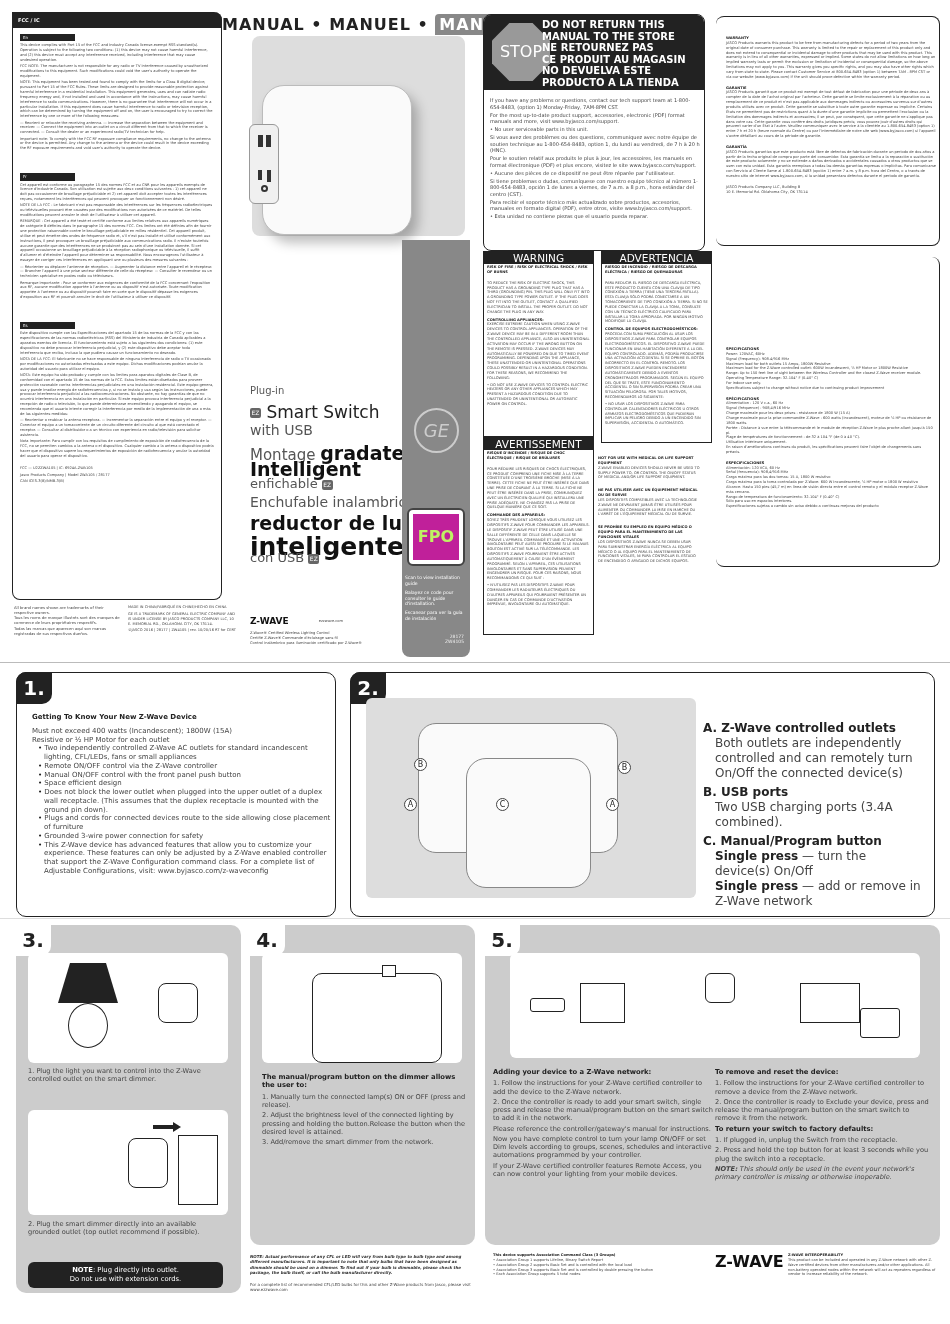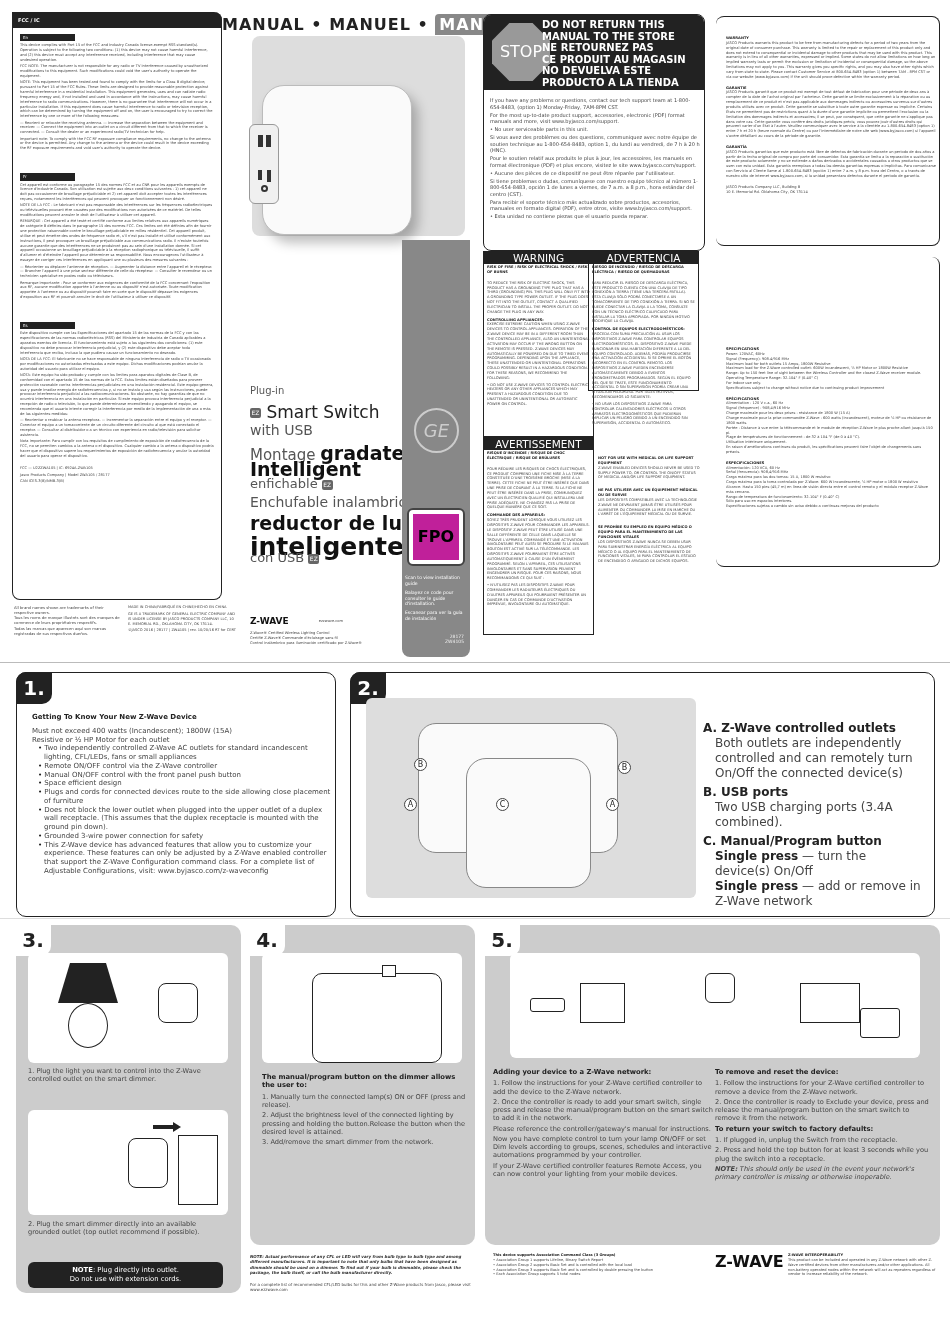--- a/index.html
+++ b/index.html
@@ -27,21 +27,21 @@
 .fr2{left:250px;top:458px;font-size:19px;color:#111;font-weight:bold}
 .fr3{left:250px;top:476px;font-size:13px;color:#555}
 .es1{left:250px;top:494px;font-size:14px;color:#555}
 .es2{left:250px;top:512px;font-size:19px;color:#111;font-weight:bold}
 .es3{left:250px;top:532px;font-size:25px;color:#111;font-weight:bold}
 .es4{left:250px;top:550px;font-size:13px;color:#555}
 .ez{display:inline-block;width:11px;height:10px;background:#666;color:#fff;font-size:6px;border-radius:2px;text-align:center;line-height:10px;vertical-align:middle}
 .side-panel{left:402px;top:240px;width:68px;height:417px;background:#888;border-radius:0 0 8px 8px}
 .ge-logo{left:414px;top:408px;width:45px;height:45px;border:2px solid #ccc;border-radius:50%;color:#ccc;font-size:18px;font-style:italic;text-align:center;line-height:41px}
 .qr{left:407px;top:508px;width:58px;height:58px;background:#fff;border:2px solid #444;border-radius:6px}
-.qr-inner{position:absolute;left:4px;top:4px;width:46px;height:46px;background:#c0209a;color:#000000;font-weight:bold;font-size:16px;text-align:center;line-height:46px}
+.qr-inner{position:absolute;left:4px;top:4px;width:46px;height:46px;background:#c0209a;color:#bef264;font-weight:bold;font-size:16px;text-align:center;line-height:46px}
 .scan{left:405px;top:575px;width:62px;font-size:4.5px;color:#fff;line-height:1.3}
 .scan p{margin-bottom:3px}
 .model{left:420px;top:634px;width:44px;font-size:4.5px;color:#eee;text-align:right}
 .zwave-logo{font-weight:900;color:#111;font-size:9px}
 
 .stop-box{left:483px;top:14px;width:222px;height:237px;border:1.5px solid #222;border-radius:8px;overflow:hidden}
 .stop-head{position:absolute;left:0;top:0;width:100%;height:75px;background:#222}
 .stop-oct{position:absolute;left:8px;top:8px;width:58px;height:58px;background:#999;clip-path:polygon(30% 0,70% 0,100% 30%,100% 70%,70% 100%,30% 100%,0 70%,0 30%);color:#fff;font-size:16px;text-align:center;line-height:58px}
 .stop-text{position:absolute;left:58px;top:4px;color:#fff;font-size:10px;line-height:1.15;font-weight:bold}
 .stop-body{position:absolute;left:6px;top:82px;width:210px;font-size:5px;line-height:1.3;color:#444}
@@ -220,21 +220,21 @@
   <div class="wcol" style="left:0;top:186px;height:198px">
     <div class="whead">AVERTISSEMENT</div>
     <div class="wtxt">
       <b>RISQUE D'INCENDIE / RISQUE DE CHOC ÉLECTRIQUE / RISQUE DE BRÛLURES</b>
       <p style="margin-top:6px">Pour réduire les risques de chocs électriques, ce produit comprend une fiche mise à la terre constituée d'une troisième broche (mise à la terre). Cette fiche ne peut être insérée que dans une prise de courant à la terre. Si la fiche ne peut être insérée dans la prise, communiquez avec un électricien qualifié qui installera une prise adéquate. Ne changez pas la prise de quelque manière que ce soit.</p>
       <b style="margin-top:3px">COMMANDE DES APPAREILS:</b>
       <p>Soyez très prudent lorsque vous utilisez les dispositifs Z-Wave pour commander les appareils. Le dispositif Z-Wave peut être utilisé dans une salle différente de celle dans laquelle se trouve l'appareil commandé et une activation involontaire peut aussi se produire si le mauvais bouton est activé sur la télécommande. Les dispositifs Z-Wave pourraient être activés automatiquement à cause d'un événement programmé. Selon l'appareil, ces utilisations involontaires et sans supervision peuvent engendrer un risque. Pour ces raisons, nous recommandons ce qui suit :</p>
       <p style="margin-top:2px">• N'utilisez pas les dispositifs Z-Wave pour commander les radiateurs électriques ou d'autres appareils qui pourraient présenter un danger en cas de commande d'activation imprévue, involontaire ou automatique.</p>
     </div>
   </div>
-  <div class="wcol" style="left:105px;height:140px">
+  <div class="wcol" style="left:118px;height:192px">
     <div class="whead">ADVERTENCIA</div>
     <div class="wtxt">
       <b>RIESGO DE INCENDIO / RIESGO DE DESCARGA ELÉCTRICA / RIESGO DE QUEMADURAS</b>
       <p style="margin-top:6px">Para reducir el riesgo de descarga eléctrica, este producto cuenta con una clavija de tipo conexión a tierra (tiene una tercera patilla). Esta clavija sólo podrá conectarse a un tomacorriente de tipo conexión a tierra. Si no se puede conectar la clavija a la toma, consulte con un técnico eléctrico calificado para instalar la toma apropiada. Por ningún motivo modifique la clavija.</p>
       <b style="margin-top:3px">CONTROL DE EQUIPOS ELECTRODOMÉSTICOS:</b>
       <p>Proceda con suma precaución al usar los dispositivos Z-Wave para controlar equipos electrodomésticos. El dispositivo Z-Wave puede funcionar en una habitación diferente a la del equipo controlado. Además, podría producirse una activación accidental si se oprime el botón incorrecto en el control remoto. Los dispositivos Z-Wave pueden encenderse automáticamente debido a eventos cronometrados programados. Según el equipo del que se trate, este funcionamiento accidental o sin supervisión podría crear una situación peligrosa. Por tales motivos, recomendamos lo siguiente:</p>
       <p style="margin-top:2px">• No usar los dispositivos Z-Wave para controlar calentadores eléctricos u otros aparatos electrodomésticos que pudieran implicar un peligro debido a un encendido sin supervisión, accidental o automático.</p>
     </div>
   </div>
   <div class="wtxt" style="position:absolute;left:112px;top:204px;width:109px">
@@ -297,22 +297,22 @@
   <div class="stepnum">1.</div>
   <div class="s1body">
     <h4>Getting To Know Your New Z-Wave Device</h4>
     <div>Must not exceed 400 watts (Incandescent); 1800W (15A)</div>
     <div>Resistive or ½ HP Motor for each outlet</div>
     <ul>
       <li>Two independently controlled Z-Wave AC outlets for standard incandescent lighting, CFL/LEDs, fans or small appliances</li>
       <li>Remote ON/OFF control via the Z-Wave controller</li>
       <li>Manual ON/OFF control with the front panel push button</li>
       <li>Space efficient design</li>
+      <li>Does not block the lower outlet when plugged into the upper outlet of a duplex wall receptacle. (This assumes that the duplex receptacle is mounted with the ground pin down).</li>
       <li>Plugs and cords for connected devices route to the side allowing close placement of furniture</li>
-      <li>Does not block the lower outlet when plugged into the upper outlet of a duplex wall receptacle. (This assumes that the duplex receptacle is mounted with the ground pin down).</li>
       <li>Grounded 3-wire power connection for safety</li>
       <li>This Z-Wave device has advanced features that allow you to customize your experience. These features can only be adjusted by a Z-Wave enabled controller that support the Z-Wave Configuration command class. For a complete list of Adjustable Configurations, visit: www.byjasco.com/z-waveconfig</li>
     </ul>
   </div>
 </div>
 
 <div class="step step2">
   <div class="stepnum">2.</div>
   <div class="diagram2">
     <div class="outlet" style="left:52px;top:25px;width:200px;height:130px"></div>

